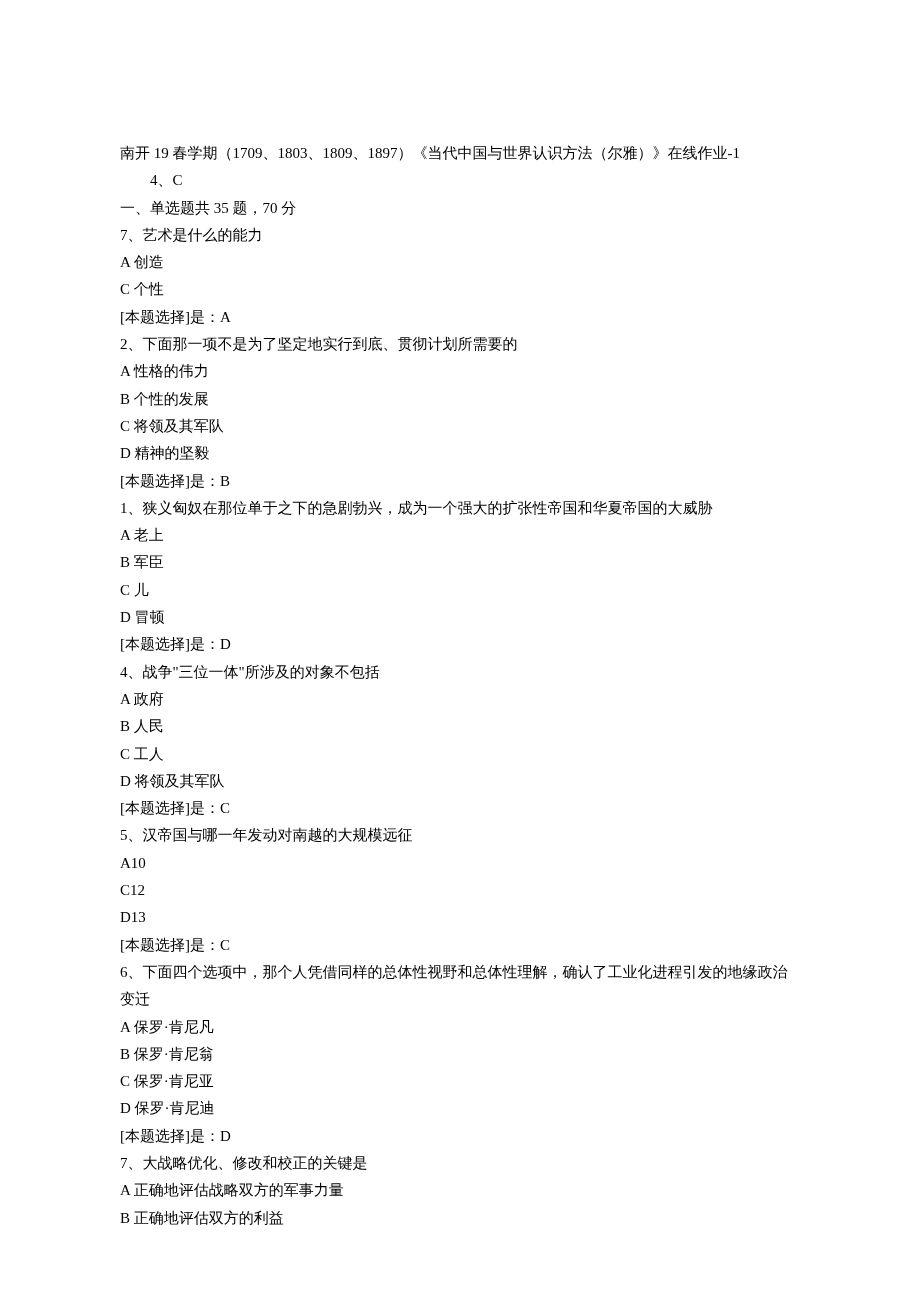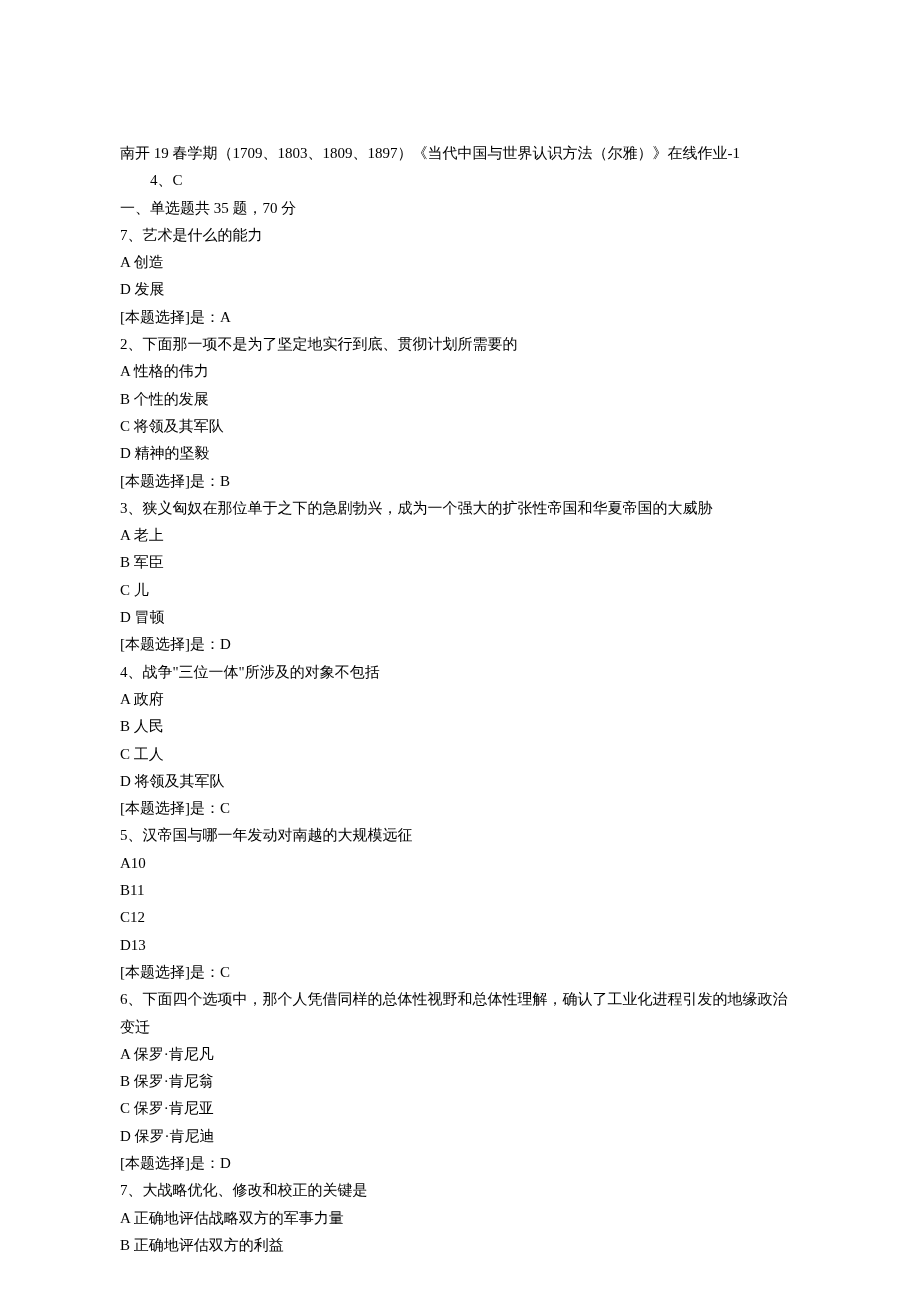--- a/index.html
+++ b/index.html
@@ -22,43 +22,42 @@
 </head>
 <body>
 
 <div class="page">
   <div class="line">南开 19 春学期（1709、1803、1809、1897）《当代中国与世界认识方法（尔雅）》在线作业-1</div>
   <div class="line indent">4、C</div>
   <div class="line">一、单选题共 35 题，70 分</div>
   <div id="questions">
       <div class="line">7、艺术是什么的能力</div>
       <div class="line"><span>A</span><span> </span><span>创造</span></div>
-      <div class="line"><span>D</span><span> </span><span>发展</span></div>
+      <div class="line"><span>C</span><span> </span><span>个性</span></div>
       <div class="line"><span>[本题选择]是：</span><span>A</span></div>
       <div class="line">2、下面那一项不是为了坚定地实行到底、贯彻计划所需要的</div>
       <div class="line"><span>A</span><span> </span><span>性格的伟力</span></div>
       <div class="line"><span>B</span><span> </span><span>个性的发展</span></div>
       <div class="line"><span>C</span><span> </span><span>将领及其军队</span></div>
       <div class="line"><span>D</span><span> </span><span>精神的坚毅</span></div>
       <div class="line"><span>[本题选择]是：</span><span>B</span></div>
-      <div class="line">3、狭义匈奴在那位单于之下的急剧勃兴，成为一个强大的扩张性帝国和华夏帝国的大威胁</div>
+      <div class="line">1、狭义匈奴在那位单于之下的急剧勃兴，成为一个强大的扩张性帝国和华夏帝国的大威胁</div>
       <div class="line"><span>A</span><span> </span><span>老上</span></div>
       <div class="line"><span>B</span><span> </span><span>军臣</span></div>
       <div class="line"><span>C</span><span> </span><span>儿</span></div>
       <div class="line"><span>D</span><span> </span><span>冒顿</span></div>
       <div class="line"><span>[本题选择]是：</span><span>D</span></div>
       <div class="line">4、战争"三位一体"所涉及的对象不包括</div>
       <div class="line"><span>A</span><span> </span><span>政府</span></div>
       <div class="line"><span>B</span><span> </span><span>人民</span></div>
       <div class="line"><span>C</span><span> </span><span>工人</span></div>
       <div class="line"><span>D</span><span> </span><span>将领及其军队</span></div>
       <div class="line"><span>[本题选择]是：</span><span>C</span></div>
       <div class="line">5、汉帝国与哪一年发动对南越的大规模远征</div>
       <div class="line"><span>A</span><span></span><span>10</span></div>
-      <div class="line"><span>B</span><span></span><span>11</span></div>
       <div class="line"><span>C</span><span></span><span>12</span></div>
       <div class="line"><span>D</span><span></span><span>13</span></div>
       <div class="line"><span>[本题选择]是：</span><span>C</span></div>
       <div class="line">6、下面四个选项中，那个人凭借同样的总体性视野和总体性理解，确认了工业化进程引发的地缘政治变迁</div>
       <div class="line"><span>A</span><span> </span><span>保罗·肯尼凡</span></div>
       <div class="line"><span>B</span><span> </span><span>保罗·肯尼翁</span></div>
       <div class="line"><span>C</span><span> </span><span>保罗·肯尼亚</span></div>
       <div class="line"><span>D</span><span> </span><span>保罗·肯尼迪</span></div>
       <div class="line"><span>[本题选择]是：</span><span>D</span></div>
       <div class="line">7、大战略优化、修改和校正的关键是</div>

